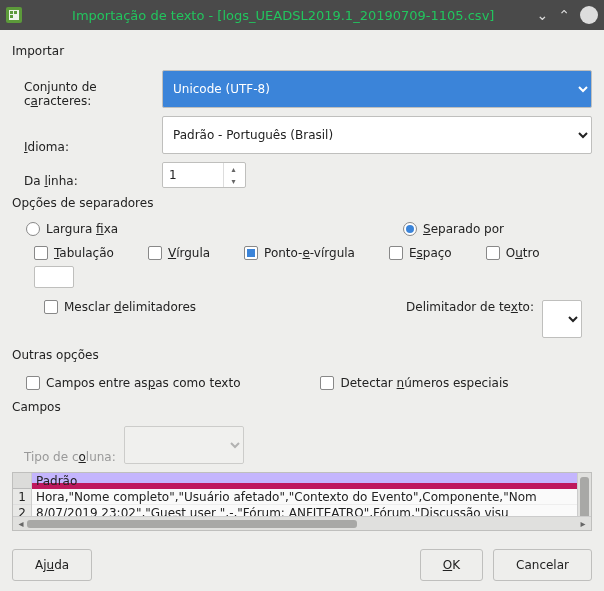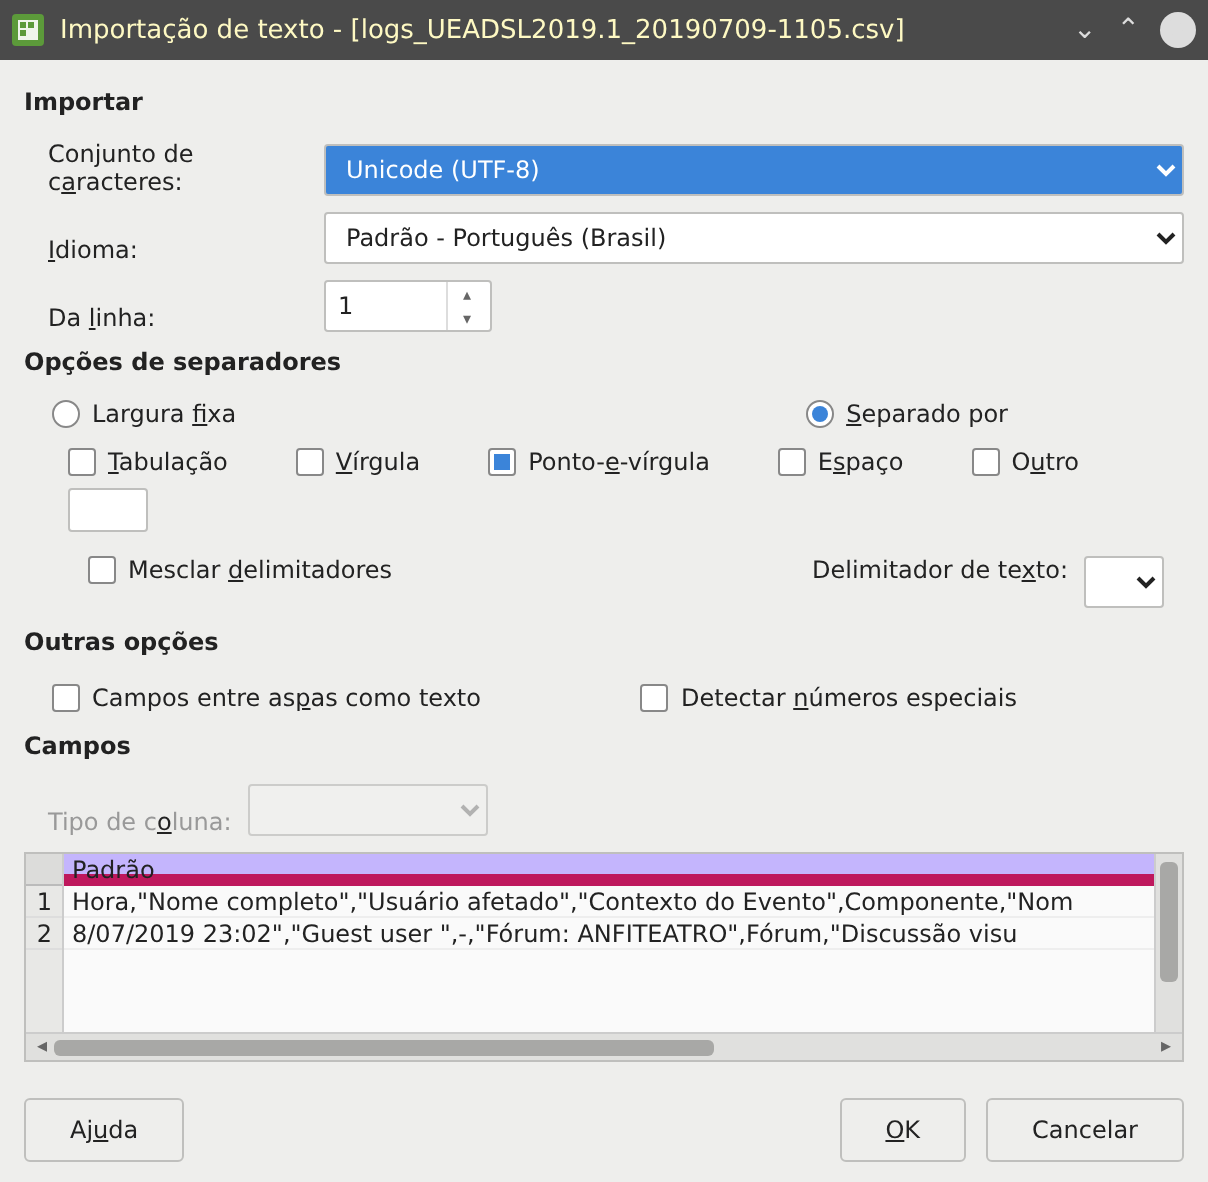--- a/index.html
+++ b/index.html
@@ -1,29 +1,29 @@
 <!DOCTYPE html>
 <html><head>
 <meta charset="utf-8">
 <style>
 *{box-sizing:border-box;margin:0;padding:0;font-family:"DejaVu Sans","Liberation Sans",sans-serif;font-size:12px;color:#222}
 body{background:#eeeeec;width:604px;height:591px;display:flex;flex-direction:column;overflow:hidden}
 .titlebar{background:#4a4a4a;height:30px;display:flex;align-items:center;padding:0 6px;color:#eee}
 .titlebar .appicon{width:16px;height:16px;background:#5c9a3a;border-radius:2px;margin-right:8px;display:flex;align-items:center;justify-content:center}
 .titlebar .appicon svg{width:10px;height:10px}
-.titlebar .title{flex:1;color:#fef9c3;font-size:13px}
+.titlebar .title{flex:1;text-align:center;color:#22c55e;font-size:13px}
 .titlebar .winbtns{display:flex;gap:10px;align-items:center}
 .titlebar .winbtns span{color:#ddd;font-size:14px;cursor:pointer}
 .titlebar .close{width:18px;height:18px;border-radius:50%;background:#ddd;color:#333;display:flex;align-items:center;justify-content:center;font-weight:bold;font-size:12px}
 .content{flex:1;padding:10px 12px 8px 12px;display:flex;flex-direction:column;overflow:hidden}
-.section-title{font-weight:bold;margin:4px 0 8px 0}
+.section-title{font-weight:normal;margin:4px 0 8px 0}
 .row{display:flex;align-items:flex-end;margin:4px 0}
 .row .lbl{width:150px;padding-left:12px}
 .row .field{flex:1}
-select,input[type=text]{width:100%;height:26px;border:1px solid #bfbfbd;background:#fff;padding:0 6px;border-radius:2px}
+select,input[type=text]{width:100%;height:38px;border:1px solid #bfbfbd;background:#fff;padding:0 6px;border-radius:2px}
 select.highlighted{background:#3b84d9;color:#fff}
 .spinbox{display:flex;align-items:center;border:1px solid #bfbfbd;border-radius:2px;background:#fff;height:26px;width:84px}
 .spinbox input{border:none;width:60px;height:24px;padding:0 6px}
 .spinbox .spin{width:20px;height:24px;display:flex;flex-direction:column;border-left:1px solid #ddd}
 .spinbox .spin span{flex:1;display:flex;align-items:center;justify-content:center;font-size:8px;color:#666;cursor:pointer}
 .radio,.checkbox{display:flex;align-items:center;gap:6px;margin-right:20px}
 .radio .dot{width:14px;height:14px;border:1px solid #888;border-radius:50%;display:flex;align-items:center;justify-content:center;background:#fff}
 .radio.checked .dot::after{content:"";width:8px;height:8px;border-radius:50%;background:#3b84d9}
 .checkbox .box{width:14px;height:14px;border:1px solid #888;border-radius:2px;display:flex;align-items:center;justify-content:center;background:#fff}
 .checkbox.checked .box::after{content:"";width:8px;height:8px;background:#3b84d9}

